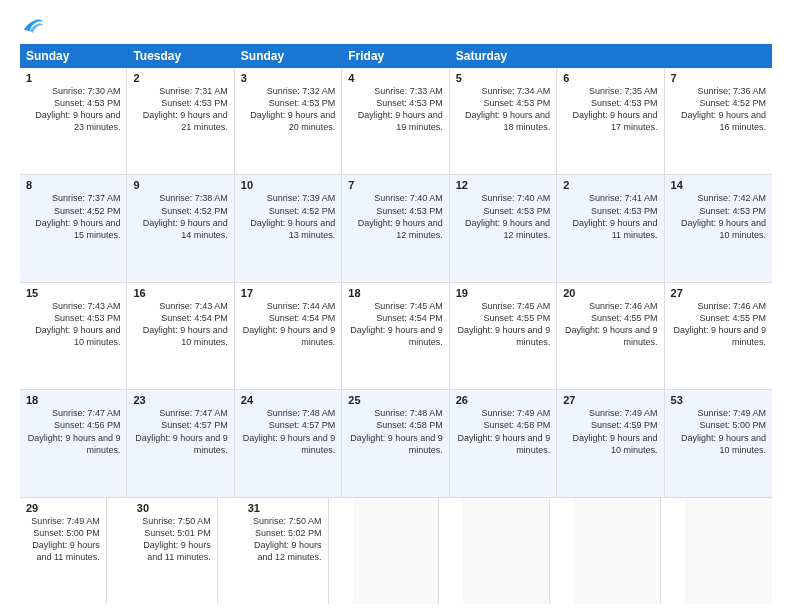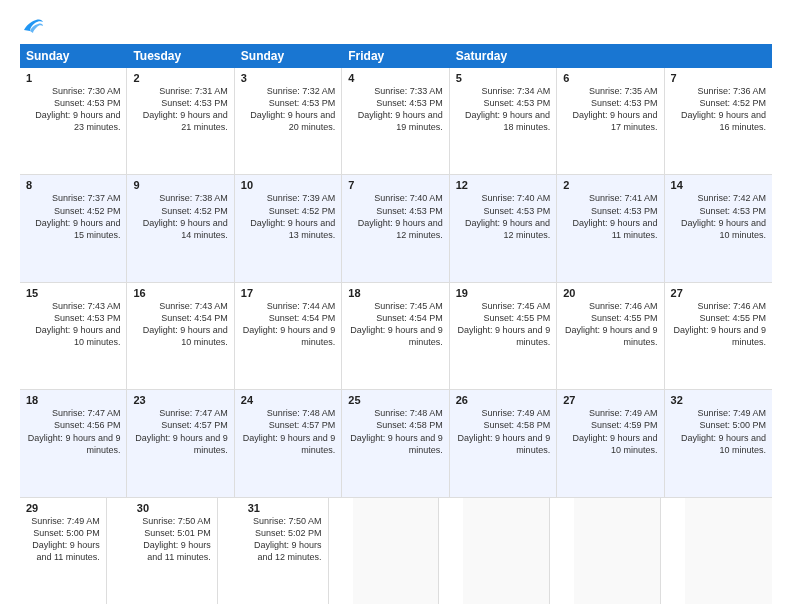--- a/index.html
+++ b/index.html
@@ -260,21 +260,21 @@
           </div>
           <div class="cal-cell alt-row">
             <div class="day-num">26</div>
             <div class="day-info">Sunrise: 7:49 AM<br>Sunset: 4:58 PM<br>Daylight: 9 hours and 9 minutes.</div>
           </div>
           <div class="cal-cell alt-row">
             <div class="day-num">27</div>
             <div class="day-info">Sunrise: 7:49 AM<br>Sunset: 4:59 PM<br>Daylight: 9 hours and 10 minutes.</div>
           </div>
           <div class="cal-cell alt-row">
-            <div class="day-num">32</div>
+            <div class="day-num">53</div>
             <div class="day-info">Sunrise: 7:49 AM<br>Sunset: 5:00 PM<br>Daylight: 9 hours and 10 minutes.</div>
           </div>
         </div>
         <div class="cal-row">
           <div class="cal-cell">
             <div class="day-num">29</div>
             <div class="day-info">Sunrise: 7:49 AM<br>Sunset: 5:00 PM<br>Daylight: 9 hours and 11 minutes.</div>
           </div>
           <div class="cal-cell">
             <div class="day-num">30</div>

